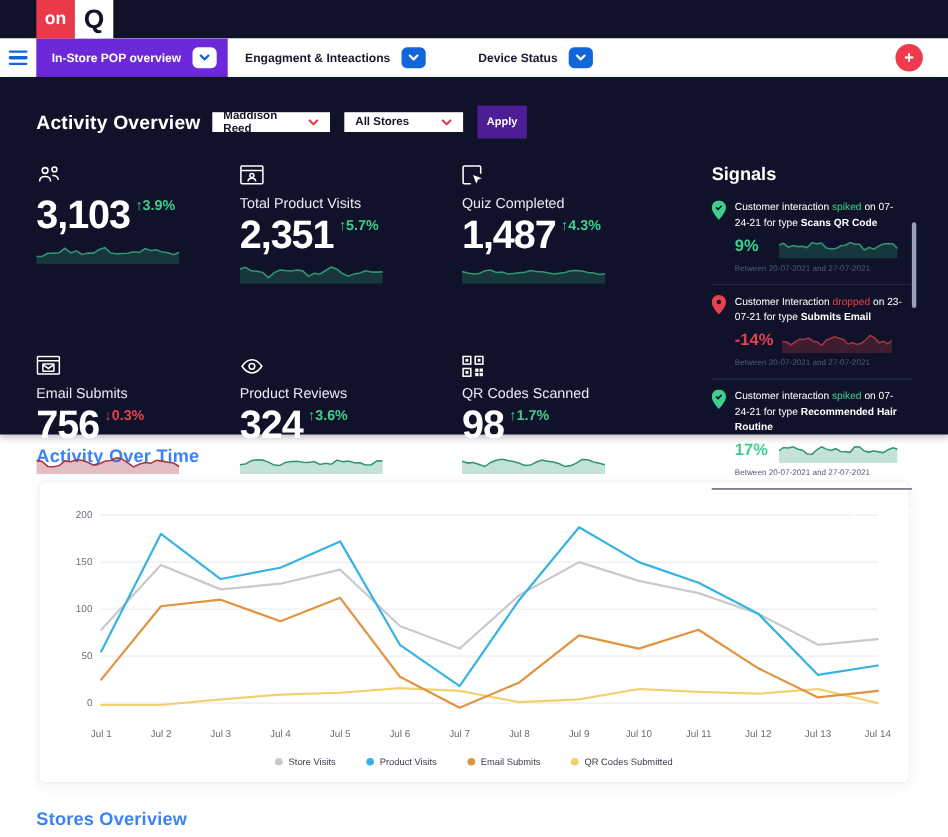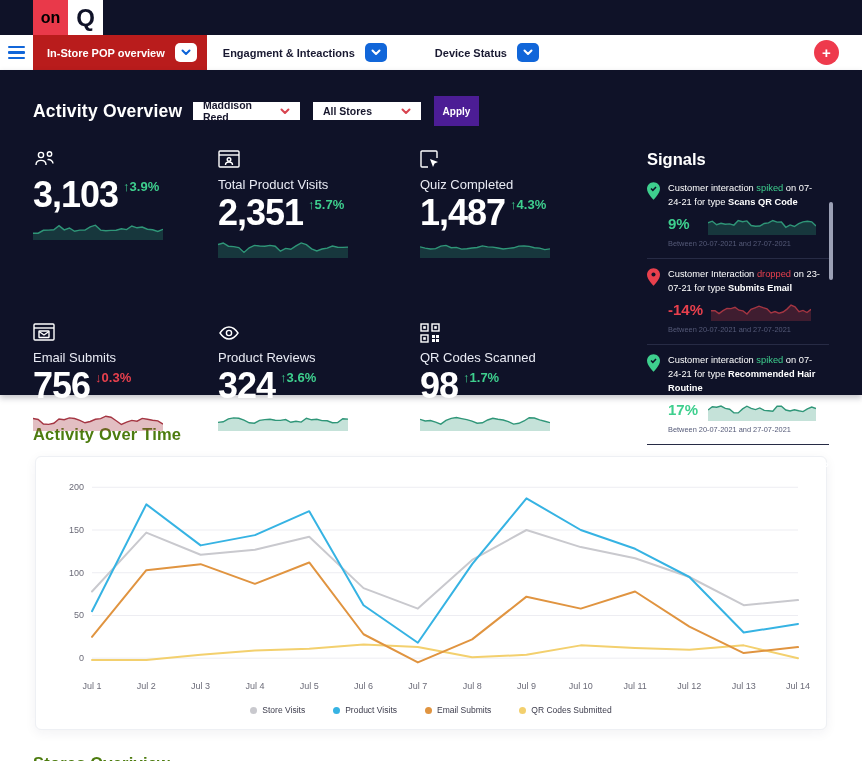--- a/index.html
+++ b/index.html
@@ -2,31 +2,31 @@
 <html><head>
 <meta charset="utf-8">
 <style>
   * { box-sizing: border-box; margin: 0; padding: 0; }
   html,body { width: 862px; background: #fff; font-family: "Liberation Sans", sans-serif; }
   body { height: 761px; overflow: hidden; }
 
   
   .topbar { height: 35px; background: #0f1228; position: relative; }
   .logo { position: absolute; left: 33px; top: 0; display: flex; z-index: 5; }
-  .logo-on { width: 35px; height: 35px; background: #e9394a; color: #000000; font-weight: bold;
+  .logo-on { width: 35px; height: 35px; background: #e9394a; color: #ffffff; font-weight: bold;
              font-size: 16px; display: flex; align-items: center; justify-content: center; }
   .logo-q  { width: 35px; height: 35px; background: #fff; color: #0f1228; font-weight: bold;
              font-size: 24px; display: flex; align-items: center; justify-content: center; }
 
   
   .navbar { height: 35px; background: #fff; display: flex; align-items: stretch; position: relative; padding-left: 8px; }
   .hamburger { width: 25px; display: flex; flex-direction: column; justify-content: center; gap: 3px; cursor: pointer; }
   .hamburger span { display: block; width: 17px; height: 2.5px; background: #1166d9; border-radius: 1px; }
   .nav-item { display: flex; align-items: center; gap: 10px; font-size: 11px; font-weight: bold; cursor: pointer; }
-  .nav-item.active { background: #b91c1c; color: #fff; padding: 0 10px 0 14px; }
+  .nav-item.active { background: #6d28d9; color: #fff; padding: 0 10px 0 14px; }
   .nav-item.plain { color: #191931; padding: 0 6px; margin-left: 10px; }
   .nav-item.plain + .nav-item.plain { margin-left: 36px; }
   .chev-box { width: 22px; height: 19px; border-radius: 5px; display: flex; align-items: center; justify-content: center; }
   .chev-box.white { background: #fff; }
   .chev-box.blue { background: #1166d9; }
   .plus-btn { position: absolute; right: 23px; top: 5px; width: 25px; height: 25px; border-radius: 50%;
               background: #ee3a4c; color: #fff; font-size: 15px; font-weight: bold; border: none;
               display: flex; align-items: center; justify-content: center; cursor: pointer; }
 
   
@@ -62,21 +62,21 @@
   .signal-mid { display: flex; align-items: center; gap: 8px; margin-top: 3px; }
   .signal-pct { font-size: 15px; font-weight: bold; min-width: 32px; }
   .signal-pct.positive { color: #3ecf8e; } .signal-pct.negative { color: #e8404d; }
   .signal-between { font-size: 7.4px; color: #555a78; margin-top: 4px; }
   .scroll-thumb { position: absolute; right: -4px; top: 52px; width: 4px; height: 78px;
                   background: #9ba0b5; border-radius: 2px; cursor: grab; }
   .explore { display: flex; justify-content: flex-end; align-items: center; gap: 6px; margin-top: 13px;
              font-size: 11px; font-weight: bold; color: #fff; cursor: pointer; }
 
   
-  .section-title { font-size: 16.5px; font-weight: bold; color: #4d7c0f; margin: 30px 0 12px 33px; letter-spacing: .2px; }
+  .section-title { font-size: 16.5px; font-weight: bold; color: #3b82f6; margin: 11px 0 12px 33px; letter-spacing: .2px; }
   .chart-card { margin: 0 35px; border: 1px solid #eef0f4; border-radius: 6px;
                 box-shadow: 0 3px 12px rgba(30,30,60,.06); padding: 12px 10px 6px; background: #fff; }
   .legend { display: flex; justify-content: center; gap: 28px; padding: 4px 0 8px; }
   .legend-item { display: flex; align-items: center; gap: 5px; font-size: 8.5px; color: #3c3c4c; cursor: pointer; }
   .legend-dot { width: 7px; height: 7px; border-radius: 50%; }
   .stores-title { margin-top: 24px; }
 </style>
 </head>
 <body>
 

